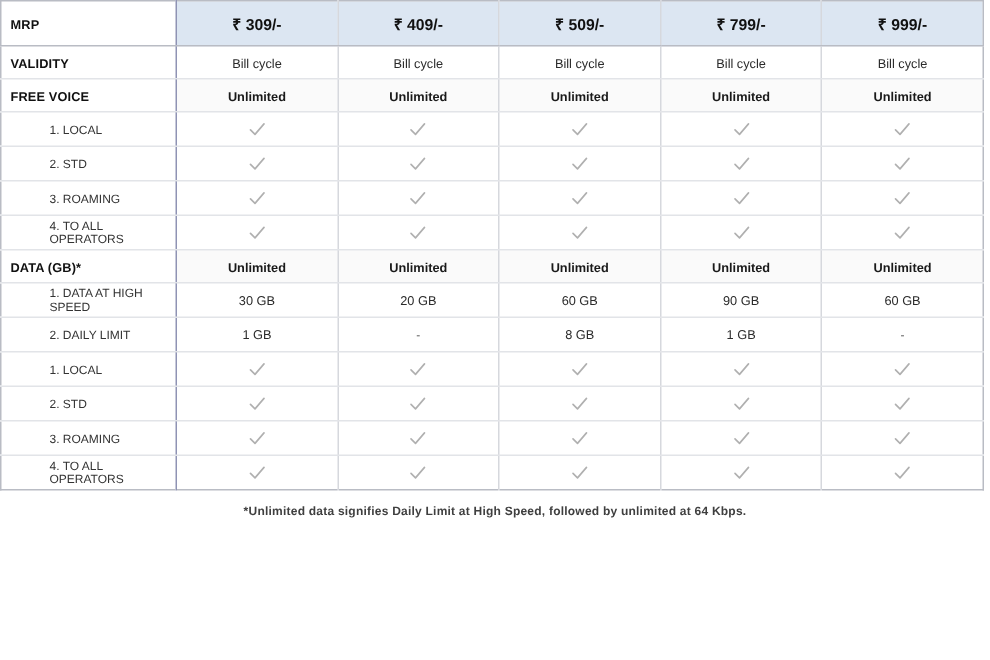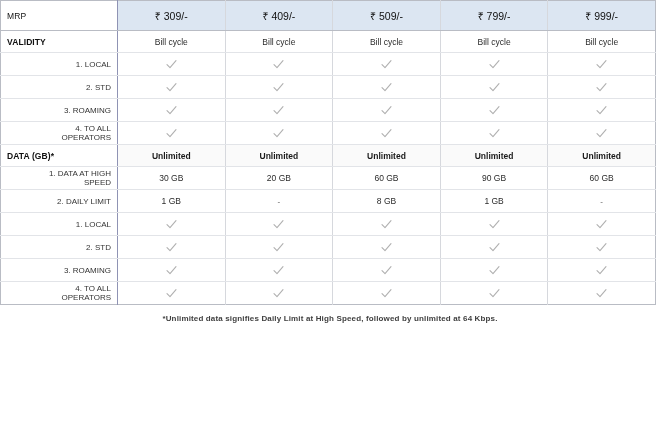--- a/index.html
+++ b/index.html
@@ -56,27 +56,27 @@
     color: #3a3a3a;
   }
 
   
   tr.header-row td {
     background: #dce6f2;
     height: 30px;
     border-bottom: 1px solid #b9bcc4;
   }
   tr.header-row td.label {
-    font-weight: normal;
+    font-weight: bold;
     font-size: 8.5px;
     color: #111111;
     letter-spacing: .1px;
   }
   tr.header-row td.val {
-    font-weight: normal;
+    font-weight: bold;
     font-size: 10.5px;
     color: #111111;
   }
 
   tr.section-row td.label {
     font-weight: bold;
     font-size: 8.5px;
     color: #111111;
     letter-spacing: .1px;
   }
@@ -94,21 +94,20 @@
     font-size: 8.5px;
     color: #111111;
     letter-spacing: .1px;
   }
 
   tr.sub-row td.label {
     padding-left: 32px;
     font-size: 8px;
     color: #333333;
     font-weight: normal;
-    text-align: right;
   }
   tr.sub-row td { height: 23px; }
 
   
   .check {
     display: inline-block;
     width: 13px;
     height: 13px;
     vertical-align: middle;
   }
@@ -149,20 +148,28 @@
           <td class="val">₹ 999/-</td>
         </tr>
         <tr class="plain-row">
           <td class="label">VALIDITY</td>
           <td class="val">Bill cycle</td>
           <td class="val">Bill cycle</td>
           <td class="val">Bill cycle</td>
           <td class="val">Bill cycle</td>
           <td class="val">Bill cycle</td>
         </tr>
+        <tr class="section-row">
+          <td class="label">FREE VOICE</td>
+          <td class="val">Unlimited</td>
+          <td class="val">Unlimited</td>
+          <td class="val">Unlimited</td>
+          <td class="val">Unlimited</td>
+          <td class="val">Unlimited</td>
+        </tr>
         <tr class="sub-row">
           <td class="label">1. LOCAL</td>
           <td class="val"><span class="check"><svg width="13" height="13" viewBox="0 0 13 13">
                 <path d="M2 6.6 L5 9.6 L11 2.6" fill="none" stroke="#b0b0b0" stroke-width="1.1" stroke-linecap="round" stroke-linejoin="round"></path>
               </svg></span></td>
           <td class="val"><span class="check"><svg width="13" height="13" viewBox="0 0 13 13">
                 <path d="M2 6.6 L5 9.6 L11 2.6" fill="none" stroke="#b0b0b0" stroke-width="1.1" stroke-linecap="round" stroke-linejoin="round"></path>
               </svg></span></td>
           <td class="val"><span class="check"><svg width="13" height="13" viewBox="0 0 13 13">
                 <path d="M2 6.6 L5 9.6 L11 2.6" fill="none" stroke="#b0b0b0" stroke-width="1.1" stroke-linecap="round" stroke-linejoin="round"></path>

